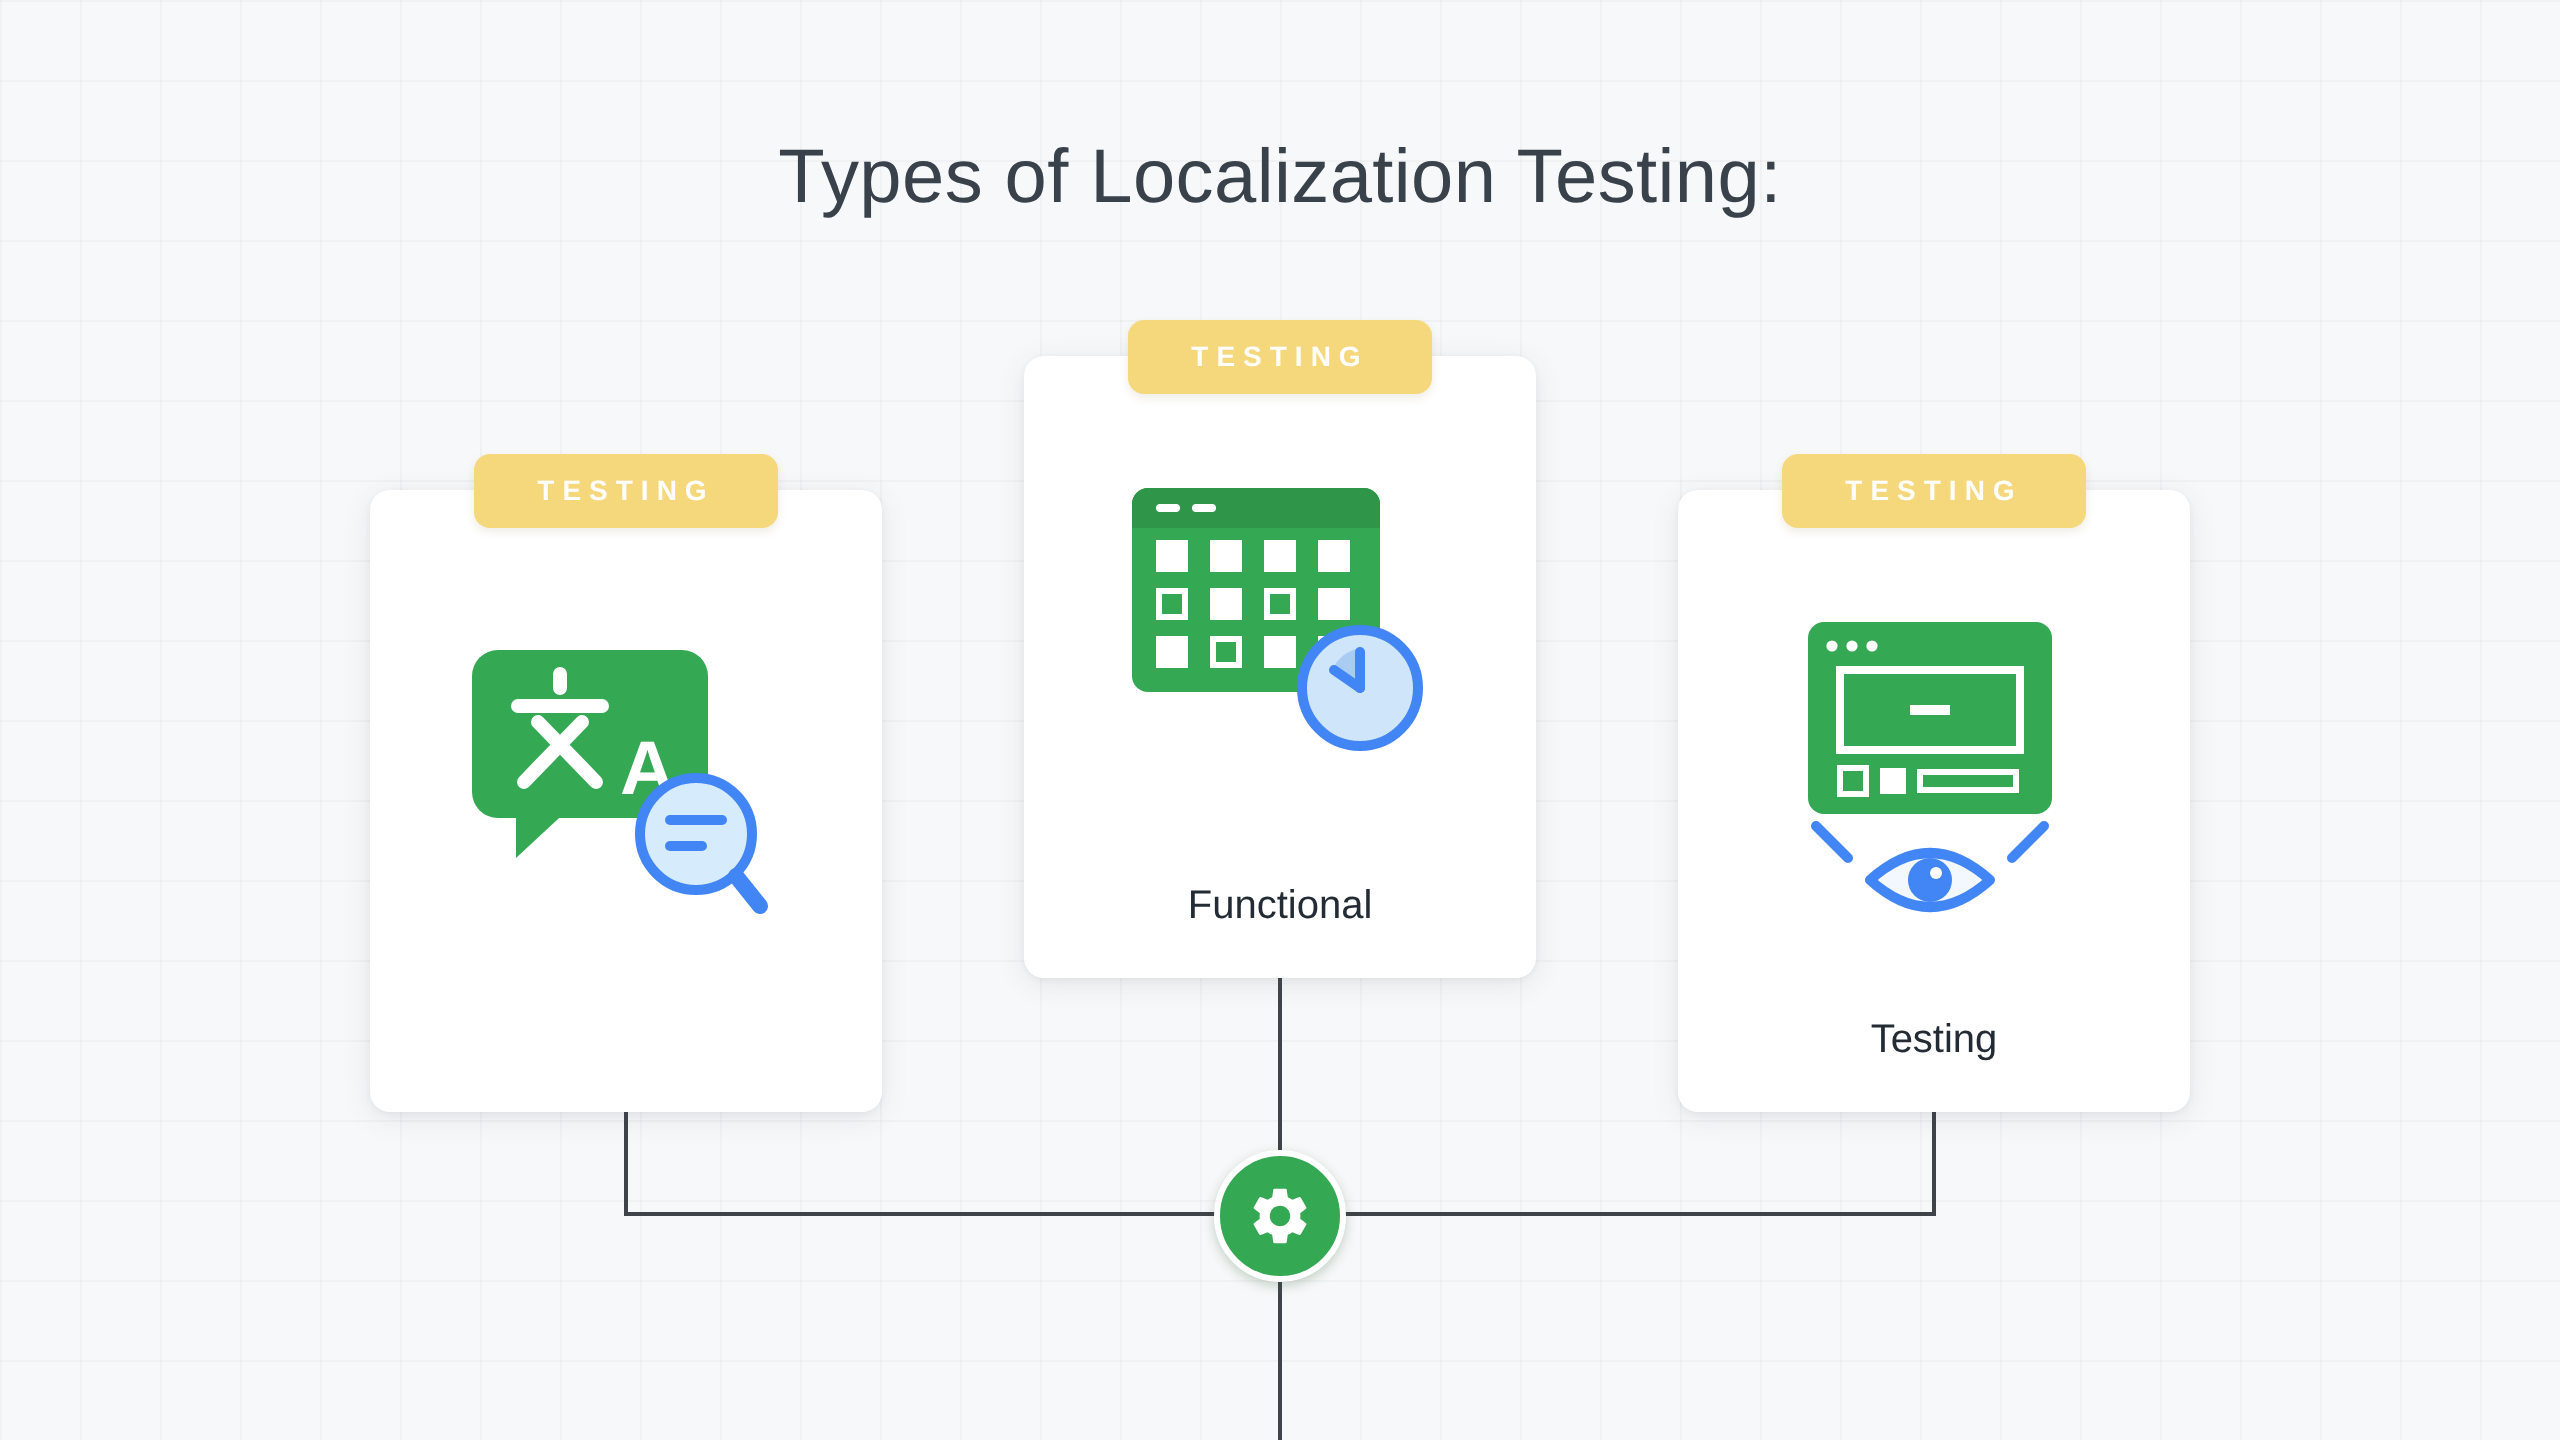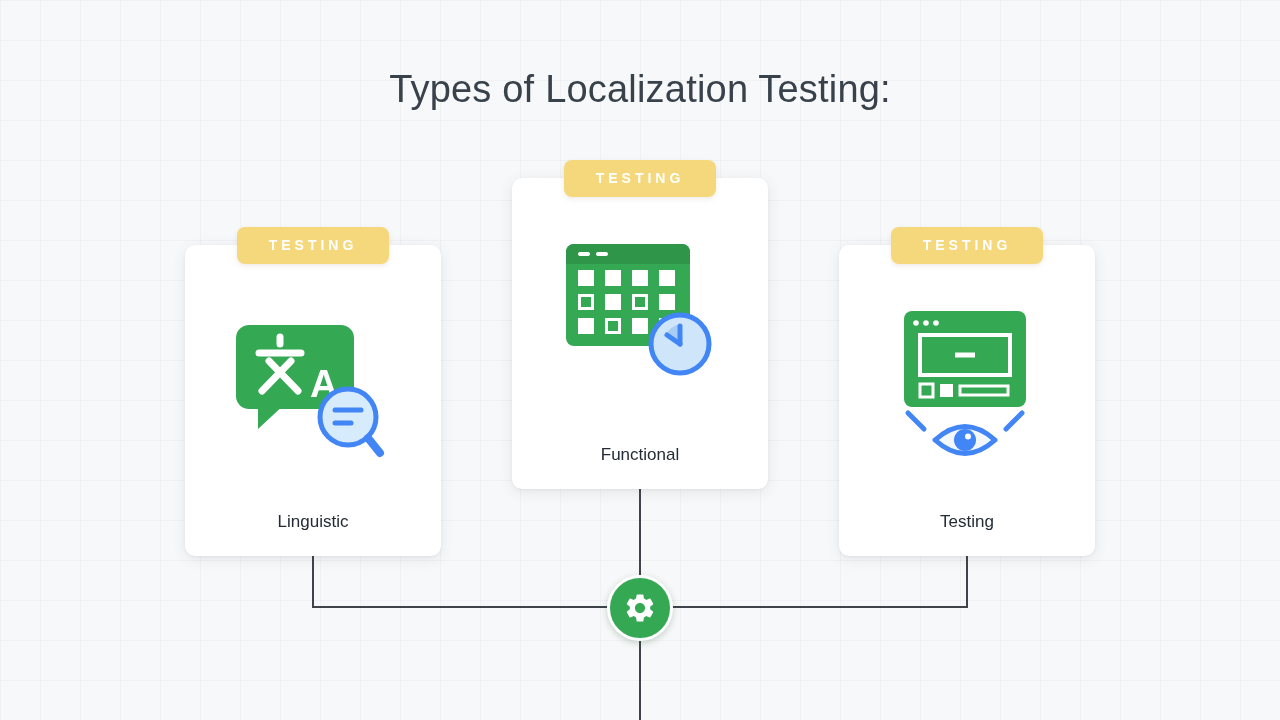--- a/index.html
+++ b/index.html
@@ -61,21 +61,21 @@
   }
   .icon-left  { top: 72px; }
   .icon-mid   { top: 58px; }
   .icon-right { top: 62px; }
   .card-label {
     position: absolute;
     bottom: 24px;
     left: 0;
     width: 100%;
     text-align: center;
-    font-size: 17px;
+    font-size: 20px;
     color: #232c35;
   }
   .connector {
     position: absolute;
     background: #3f444a;
   }
   .hub {
     position: absolute;
     left: 607px;
     top: 575px;
@@ -119,21 +119,20 @@
           <text x="82" y="80" fill="#ffffff" font-family="Liberation Sans, sans-serif" font-size="38" font-weight="bold">A</text>
         </g>
         <g>
           <circle cx="120" cy="100" r="28" fill="#d6ebfc" stroke="#4285f4" stroke-width="5"></circle>
           <line x1="107" y1="93" x2="133" y2="93" stroke="#4285f4" stroke-width="5" stroke-linecap="round"></line>
           <line x1="107" y1="106" x2="123" y2="106" stroke="#4285f4" stroke-width="5" stroke-linecap="round"></line>
           <line x1="140" y1="121" x2="152" y2="136" stroke="#4285f4" stroke-width="8" stroke-linecap="round"></line>
         </g>
       </svg>
     </div>
-    <div class="card-label">Linguistic</div>
   </div>
 
   <div class="card card-mid">
     <div class="badge">TESTING</div>
     <div class="card-icon icon-mid">
       <svg width="160" height="145" viewBox="0 0 160 145">
         <g>
           <rect x="6" y="8" width="124" height="102" rx="8" fill="#34a853"></rect>
           <rect x="6" y="8" width="124" height="20" rx="8" fill="#2e9549"></rect>
           <rect x="6" y="20" width="124" height="8" fill="#2e9549"></rect>

